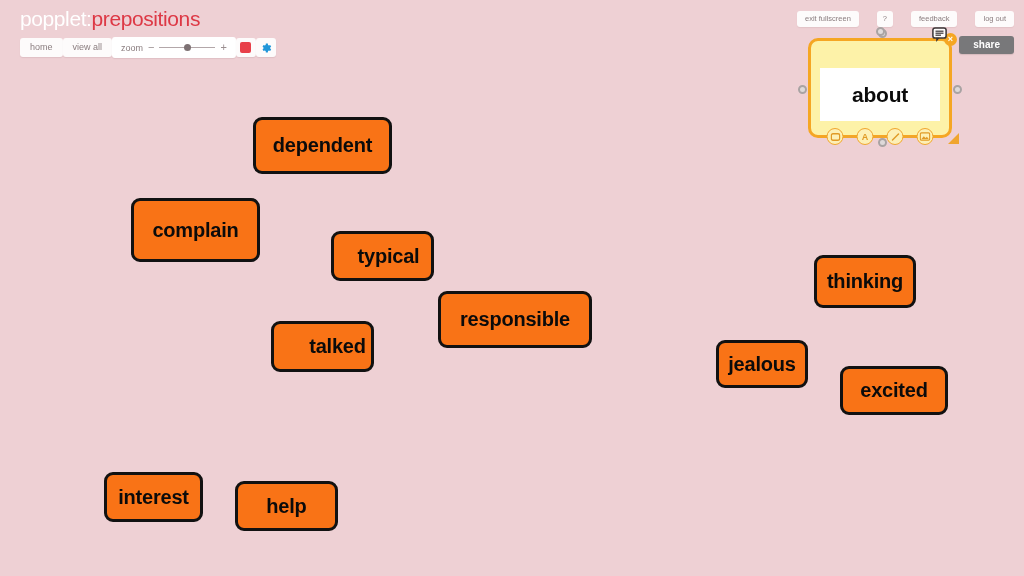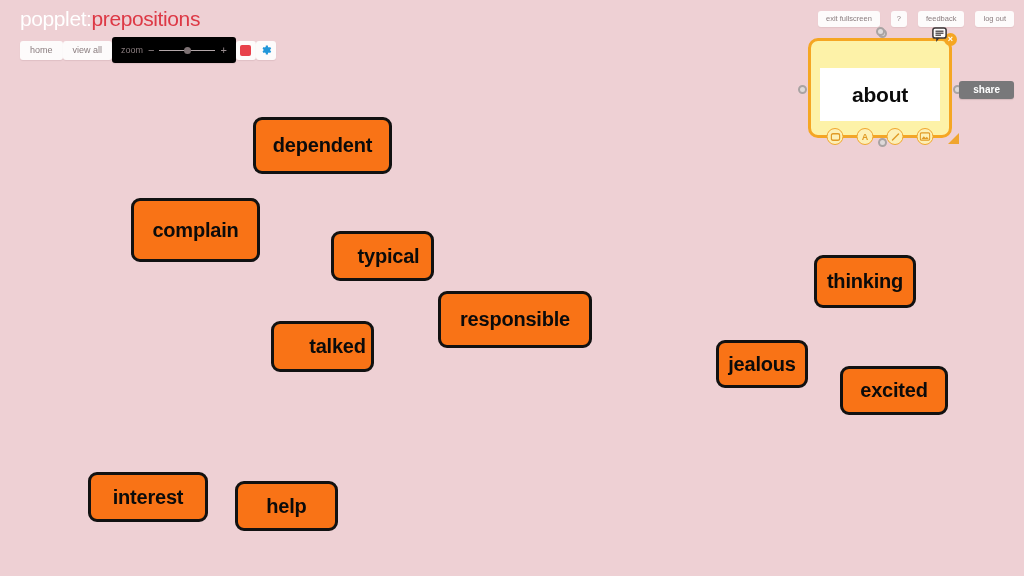--- a/index.html
+++ b/index.html
@@ -57,23 +57,23 @@
     padding: 0 10px;
     font-family: "Liberation Sans", sans-serif;
     font-size: 9px;
     color: #8a7d7f;
     line-height: 19px;
     cursor: pointer;
     white-space: nowrap;
     box-shadow: 0 1px 1px rgba(160,120,125,0.18);
   }
   #zoom-group {
-    background: #000000;
-    border-radius: 3px;
-    height: 26px;
+    background: #ffffff;
+    border-radius: 3px;
+    height: 21px;
     display: flex;
     align-items: center;
     gap: 5px;
     padding: 0 9px;
     box-shadow: 0 1px 1px rgba(160,120,125,0.18);
   }
   #zoom-group .zoom-label {
     font-size: 9px;
     color: #8a7d7f;
   }
@@ -132,21 +132,21 @@
     cursor: pointer;
     box-shadow: 0 1px 1px rgba(160,120,125,0.18);
   }
 
   
   #header-right {
     position: absolute;
     right: 10px; top: 11px;
     display: flex;
     align-items: center;
-    gap: 11px;
+    gap: 18px;
     z-index: 40;
   }
   .hr-btn {
     background: #fdfbfb;
     border: none;
     border-radius: 3px;
     height: 16px;
     padding: 0 8px;
     font-family: "Liberation Sans", sans-serif;
     font-size: 7.5px;
@@ -167,21 +167,20 @@
     height: 18px;
     padding: 0 14px;
     color: #ffffff;
     font-family: "Liberation Sans", sans-serif;
     font-size: 10px;
     font-weight: bold;
     line-height: 18px;
     cursor: pointer;
     z-index: 40;
     box-shadow: 0 1px 1px rgba(120,100,100,0.2);
-    margin-top: 45px;
   }
 
   
   #fullscreen-dot {
     position: absolute;
     left: 876px; top: 27px;
     width: 9px; height: 9px;
     border-radius: 50%;
     background: #e0dcdc;
     border: 2px solid #a9a3a3;
@@ -332,21 +331,21 @@
       </div>
       <div class="popplet" style="left: 814px; top: 255px; width: 102px; height: 53px;">
         <span>thinking</span>
       </div>
       <div class="popplet" style="left: 716px; top: 340px; width: 92px; height: 48px;">
         <span>jealous</span>
       </div>
       <div class="popplet" style="left: 840px; top: 366px; width: 108px; height: 49px;">
         <span>excited</span>
       </div>
-      <div class="popplet" style="left: 88px; top: 472px; width: 120px; height: 50px; justify-content: center;">
+      <div class="popplet" style="left: 104px; top: 472px; width: 99px; height: 50px; justify-content: center;">
         <span>interest</span>
       </div>
       <div class="popplet" style="left: 235px; top: 481px; width: 103px; height: 50px;">
         <span>help</span>
       </div>
     </div>
 
   <div id="popplet-about">
 
     <div class="about-text-area">about</div>

